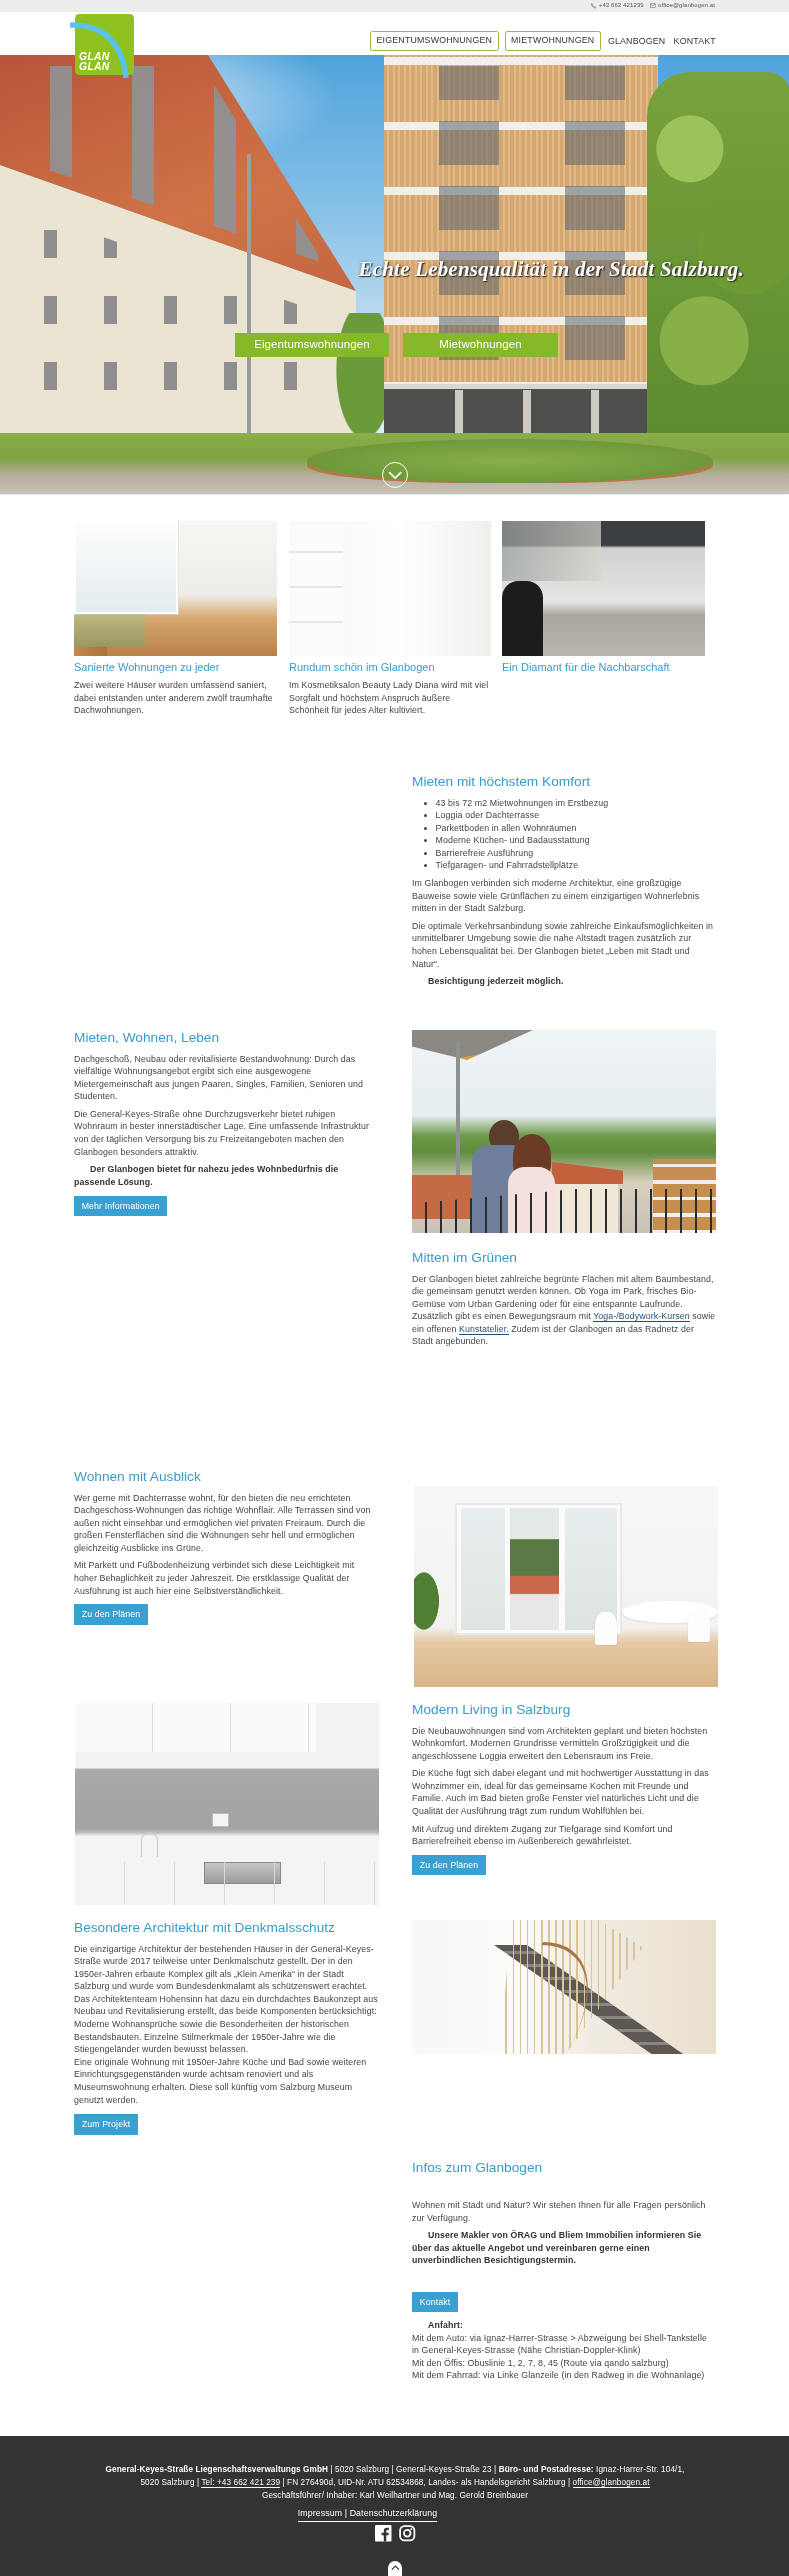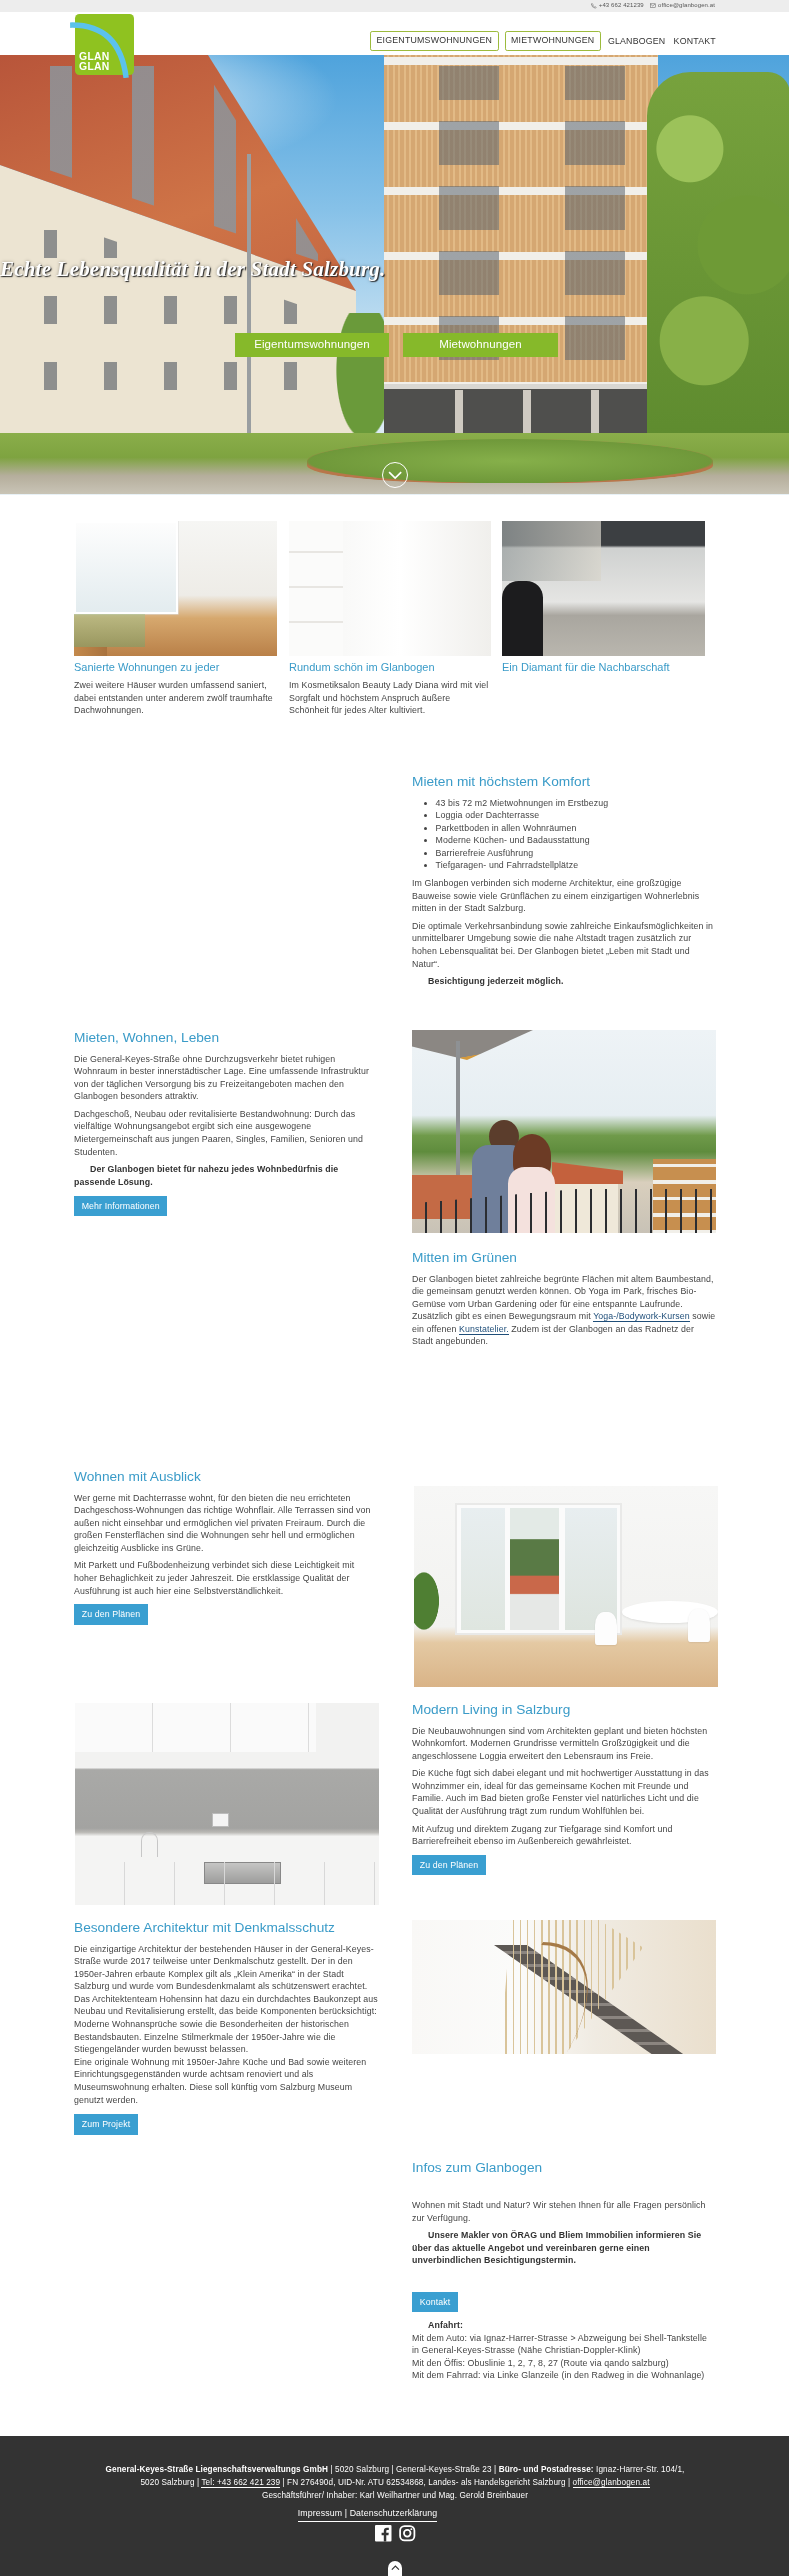--- a/index.html
+++ b/index.html
@@ -12,21 +12,21 @@
   }
 
   
   .topbar { position: absolute; left: 0; top: 0; width: 790px; height: 12px; background: #ededed; }
   .topbar .contact { position: absolute; right: 75px; top: 2.2px; font-size: 6px; line-height: 7.7px; color: #555; display: flex; gap: 6.6px; align-items: center; }
   .topbar .contact span.item { display: inline-flex; align-items: center; gap: 2.2px; }
   .topbar svg { width: 5.5px; height: 5.5px; }
 
   
   .header { position: absolute; left: 0; top: 12px; width: 790px; height: 43px; background: #fff; }
-  .logo { position: absolute; left: 69px; top: 13.7px; width: 67px; height: 64px; z-index: 20; }
+  .logo { position: absolute; left: 69px; top: 13.7px; width: 67px; height: 64px; z-index: 20; font-style: italic; }
   .logo .green { position: absolute; left: 5.5px; top: 0; width: 59px; height: 61px; background: #8fc220; border-radius: 4.4px; }
   .logo svg.arc { position: absolute; left: 0; top: 0; width: 67px; height: 64px; }
   .logo .txt { position: absolute; left: 10px; top: 38px; color: #fff; font-weight: bold; font-size: 10.4px; line-height: 10px; letter-spacing: 0.3px; }
 
   .nav { position: absolute; right: 73px; top: 31px; display: flex; gap: 6px; align-items: center; z-index: 5; }
   .nav .item { font-size: 8.8px; line-height: 17.5px; height: 20px; color: #333; letter-spacing: 0.2px; padding: 0 5.5px; cursor: pointer; }
   .nav .item.boxed { border: 1.1px solid #9cbb3c; border-radius: 2.2px; background: #fff; padding: 0 5.5px; }
   .nav .item.plain { padding: 0 1.1px; line-height: 20px; }
 
   
@@ -62,21 +62,21 @@
                    radial-gradient(circle at 30% 20%, #9cc25a 0 33px, transparent 34px),
                    radial-gradient(circle at 70% 45%, #6e9a36 0 49px, transparent 50px),
                    radial-gradient(circle at 40% 70%, #88b048 0 44px, transparent 45px),
                    linear-gradient(#77a23d, #5d8a2e); border-radius: 44px 22px 0 0; }
   .hero .trees-mid { left: 329px; top: 258px; width: 71px; height: 143px; background: radial-gradient(ellipse at 50% 40%, #6a9a3a 0 55%, transparent 57%); }
   .hero .lamp { left: 247px; top: 99px; width: 4.4px; height: 340px; background: #9a9ea1; }
   .hero .ground { left: 0; top: 378px; width: 790px; height: 61px;
                   background: linear-gradient(to bottom, #8aae4a 0%, #7ea340 40%, #b5ae9c 70%, #c9c4b6 100%); }
   .hero .bed { left: 307px; top: 384px; width: 406px; height: 44px; border-radius: 50% 50% 40% 40%; background: radial-gradient(ellipse at center, #86b04a, #6f983a 70%, #b8764a 72%, #b8764a 76%, transparent 78%); }
 
-  .hero .title { position: absolute; left: 0; top: 201px; width: 744px; text-align: left;
+  .hero .title { position: absolute; left: 0; top: 201px; width: 744px; text-align: right;
                  font-family: "Liberation Serif", serif; font-style: italic; font-weight: bold; font-size: 21px; line-height: 26px;
                  color: #fff; text-shadow: 1.1px 1.1px 1.1px #2b2b2b, 0 0 3.3px rgba(0,0,0,0.35); letter-spacing: 0.2px; }
   .hero .hbtn { position: absolute; top: 278px; height: 23.6px; background: #86b92a; color: #fff; font-size: 11.5px; line-height: 23.6px; text-align: center; cursor: pointer; letter-spacing: 0.1px; }
   .hero .hbtn.b1 { left: 235px; width: 154px; }
   .hero .hbtn.b2 { left: 403px; width: 155px; }
   .hero .scroll { position: absolute; left: 382px; top: 407px; width: 26px; height: 26px; border: 1.1px solid #fff; border-radius: 50%; display: flex; align-items: center; justify-content: center; cursor: pointer; }
   .hero .scroll svg { width: 14.3px; height: 8.8px; margin-top: 1.6px; }
 
   
   .img { position: absolute; overflow: hidden; }
@@ -217,22 +217,22 @@
     <li>Barrierefreie Ausführung</li>
     <li>Tiefgaragen- und Fahrradstellplätze</li>
   </ul>
   <p>Im Glanbogen verbinden sich moderne Architektur, eine großzügige Bauweise sowie viele Grünflächen zu einem einzigartigen Wohnerlebnis mitten in der Stadt Salzburg.</p>
   <p>Die optimale Verkehrsanbindung sowie zahlreiche Einkaufsmöglichkeiten in unmittelbarer Umgebung sowie die nahe Altstadt tragen zusätzlich zur hohen Lebensqualität bei. Der Glanbogen bietet „Leben mit Stadt und Natur“.</p>
   <p><b>Besichtigung jederzeit möglich.</b></p>
 </div>
 
 <div class="sec" style="left:74px;top:1029px;">
   <h2>Mieten, Wohnen, Leben</h2>
+  <p>Dachgeschoß, Neubau oder revitalisierte Bestandwohnung: Durch das vielfältige Wohnungsangebot ergibt sich eine ausgewogene Mietergemeinschaft aus jungen Paaren, Singles, Familien, Senioren und Studenten.</p>
   <p>Die General-Keyes-Straße ohne Durchzugsverkehr bietet ruhigen Wohnraum in bester innerstädtischer Lage. Eine umfassende Infrastruktur von der täglichen Versorgung bis zu Freizeitangeboten machen den Glanbogen besonders attraktiv.</p>
-  <p>Dachgeschoß, Neubau oder revitalisierte Bestandwohnung: Durch das vielfältige Wohnungsangebot ergibt sich eine ausgewogene Mietergemeinschaft aus jungen Paaren, Singles, Familien, Senioren und Studenten.</p>
   <p style="margin-bottom:7.7px;"><b>Der Glanbogen bietet für nahezu jedes Wohnbedürfnis die passende Lösung.</b></p>
   <span class="btn" style="line-height:20px;">Mehr Informationen</span>
 </div>
 
 <div class="img" style="left:412px;top:1030px;width:304px;height:203px;background:linear-gradient(to bottom,#eef3f6 0%,#e6eef2 42%,#6f9a4a 52%,#5f8c3d 60%,#d9cfbd 75%,#c8c2b6 100%);">
   <div class="s" style="left:0;top:0;width:121px;height:30px;background:linear-gradient(170deg,#8b8783 0 70%,#d59a3d 71%);clip-path:polygon(0 0,121px 0,55px 30px,0 16.5px);"></div>
   <div class="s" style="left:44px;top:11px;width:4.4px;height:143px;background:#8e9194;"></div>
   <div class="s" style="left:0;top:145px;width:71px;height:44px;background:#c46a45;"></div>
   <div class="s" style="left:140px;top:145px;width:66px;height:58px;background:#efe8d9;"></div>
   <div class="s" style="left:140px;top:132px;width:71px;height:22px;background:#c4613d;clip-path:polygon(0 0,100% 40%,100% 100%,0 100%);"></div>
@@ -302,21 +302,21 @@
 </div>
 
 <div class="sec" style="left:412px;top:2159px;">
   <h2 style="margin-bottom:22.5px;">Infos zum Glanbogen</h2>
   <p>Wohnen mit Stadt und Natur? Wir stehen Ihnen für alle Fragen persönlich zur Verfügung.</p>
   <p style="margin-bottom:25px;"><b>Unsere Makler von ÖRAG und Bliem Immobilien informieren Sie über das aktuelle Angebot und vereinbaren gerne einen unverbindlichen Besichtigungstermin.</b></p>
   <span class="btn" style="line-height:20px;">Kontakt</span>
   <div style="margin-top:7.1px;">
     <b>Anfahrt:</b><br>
     <span>Mit dem Auto: via Ignaz-Harrer-Strasse &gt; Abzweigung bei Shell-Tankstelle in General-Keyes-Strasse (Nähe Christian-Doppler-Klink)</span><br>
-    <span>Mit den Öffis: Obuslinie 1, 2, 7, 8, 27 (Route via qando salzburg)</span><br>
+    <span>Mit den Öffis: Obuslinie 1, 2, 7, 8, 45 (Route via qando salzburg)</span><br>
     <span>Mit dem Fahrrad: via Linke Glanzeile (in den Radweg in die Wohnanlage)</span>
   </div>
 </div>
 
 <footer class="footer">
   <div class="lines">
     <div class="line">
       <b>General-Keyes-Straße Liegenschaftsverwaltungs GmbH</b><span> | 5020 Salzburg | General-Keyes-Straße 23 | </span><b>Büro- und Postadresse:</b><span> Ignaz-Harrer-Str. 104/1,</span>
     </div>
     <div class="line">

